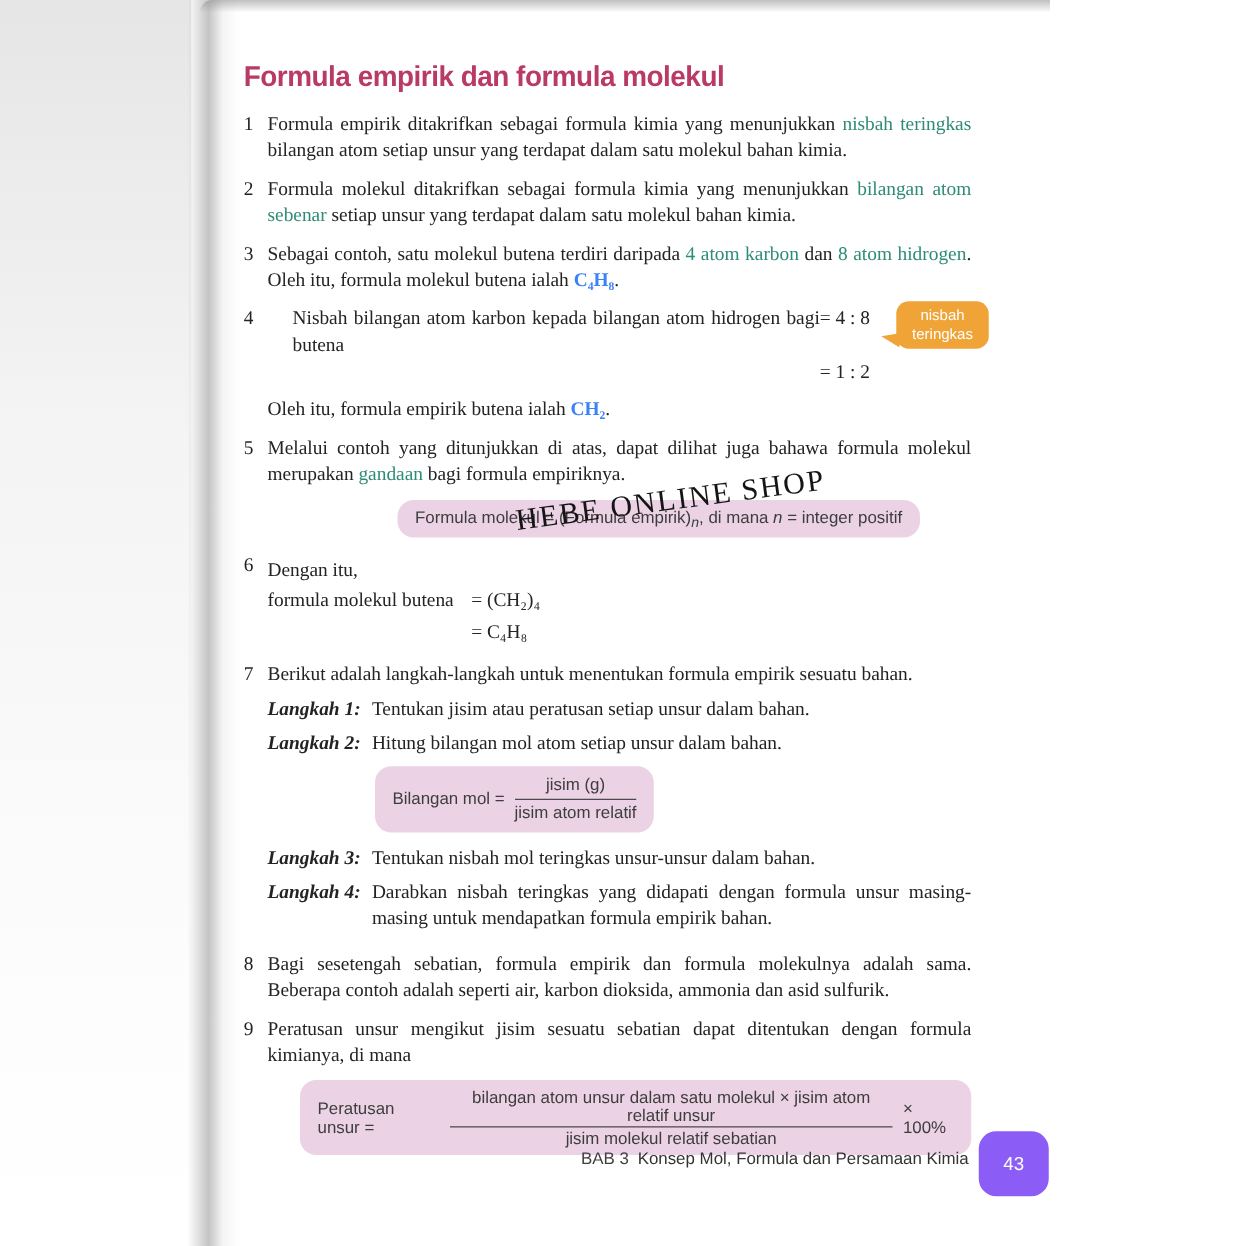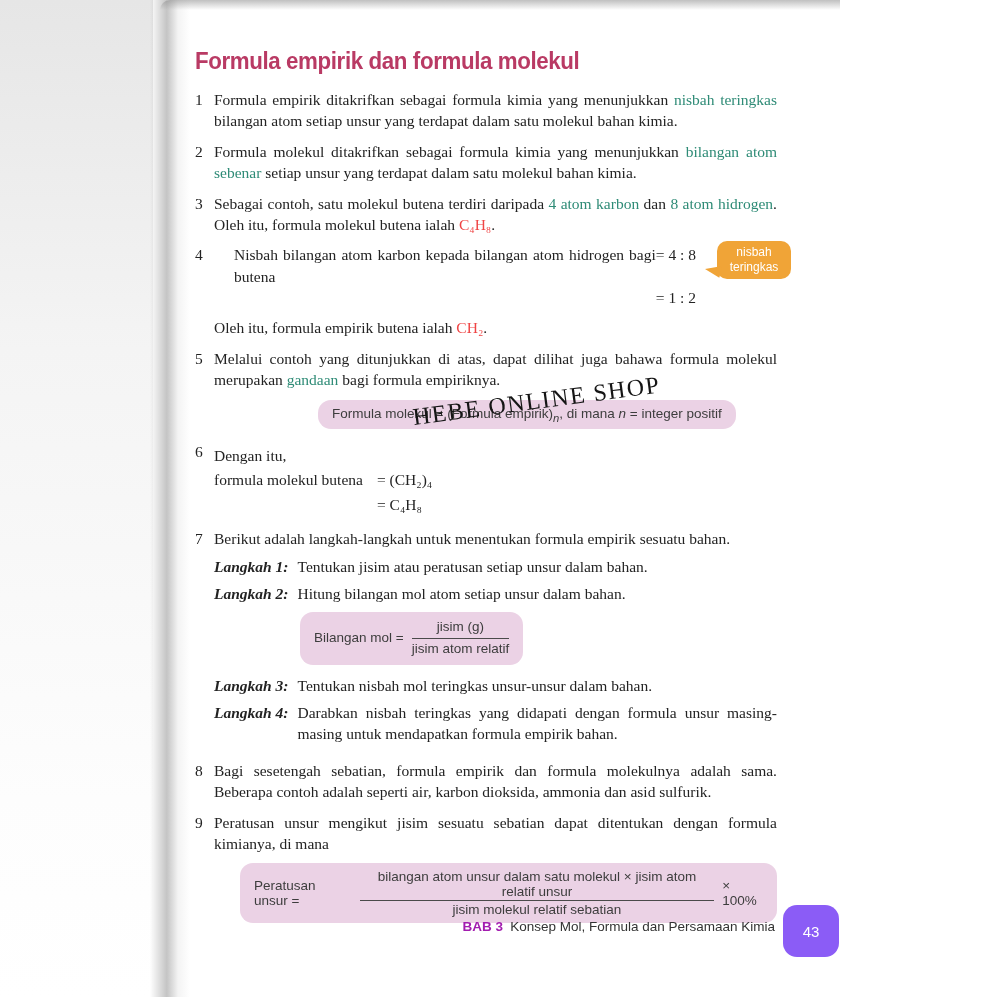--- a/index.html
+++ b/index.html
@@ -21,21 +21,21 @@
 
   h1.title{
     font-family:"Liberation Sans","DejaVu Sans",sans-serif;
     font-size:23px;font-weight:bold;letter-spacing:-0.4px;
     color:#b93a64;margin:0 0 14px 0;transform:scaleX(0.97);transform-origin:left;
   }
   .item{display:flex;margin:0 0 9px 0;font-size:15.5px;line-height:1.38;}
   .num{width:19px;flex-shrink:0;}
   .ibody{flex:1;text-align:justify;}
   .hl{color:#2e8b76;}
-  .teal-f{color:#ef4444;}
+  .teal-f{color:#3b82f6;font-weight:bold;}
   .it{font-style:italic;}
 
   
   .l4rows{width:482px;}
   .l4r1{display:flex;justify-content:flex-start;margin-left:20px;}
   .l4r2{display:flex;justify-content:flex-end;}
   .eq{white-space:nowrap;}
   .item4-body{position:relative;}
   .oleh{margin-top:9px;text-align:left;}
 
@@ -77,21 +77,21 @@
     position:absolute;left:413px;top:404px;
     font-family:"Liberation Serif","DejaVu Serif",serif;
     font-size:24px;letter-spacing:1.5px;color:#151515;
     transform:rotate(-7.5deg);transform-origin:left center;white-space:nowrap;
   }
 
   .footer-line{
     position:absolute;top:919px;right:222px;white-space:nowrap;
     font-family:"Liberation Sans","DejaVu Sans",sans-serif;font-size:13.5px;color:#333;
   }
-  .chap-label{color:#a21caf;font-weight:bold;margin-right:7px;}
+  .chap-label{color:#404040;font-weight:normal;margin-right:7px;}
   .page-badge{
     position:absolute;left:783px;top:905px;width:56px;height:52px;border-radius:14px;
     background:#8b5cf6;color:#ffffff;display:flex;align-items:center;justify-content:center;
     font-family:"Liberation Sans","DejaVu Sans",sans-serif;font-size:15px;
   }
 </style>
 </head>
 <body>
 
 <div class="scanner-left"></div>

